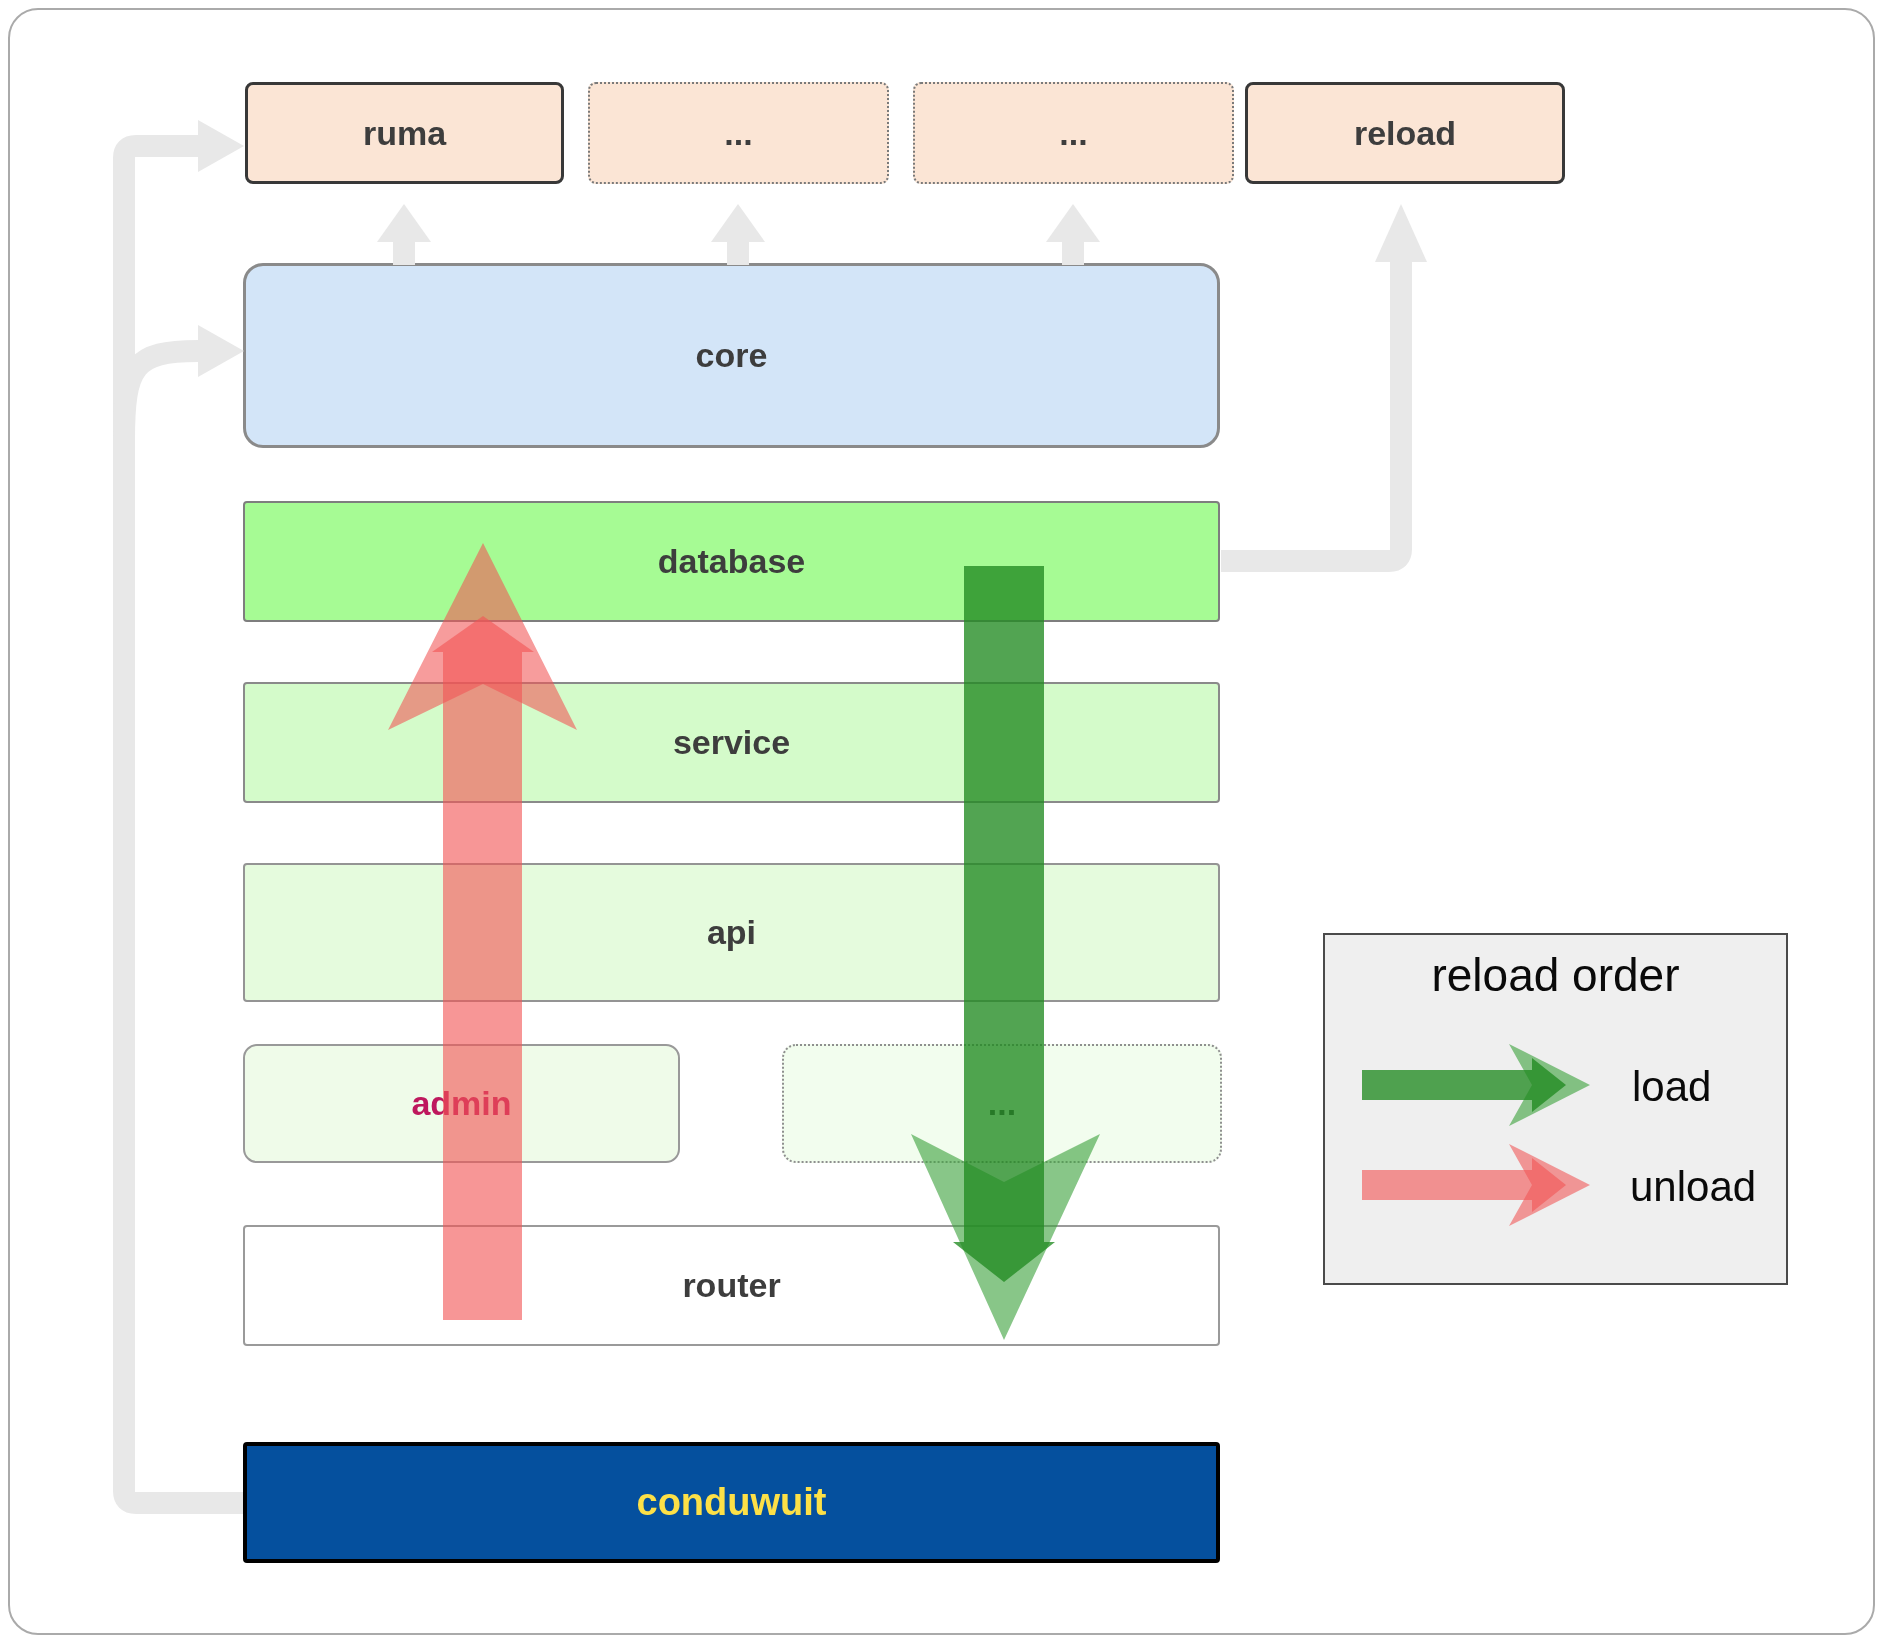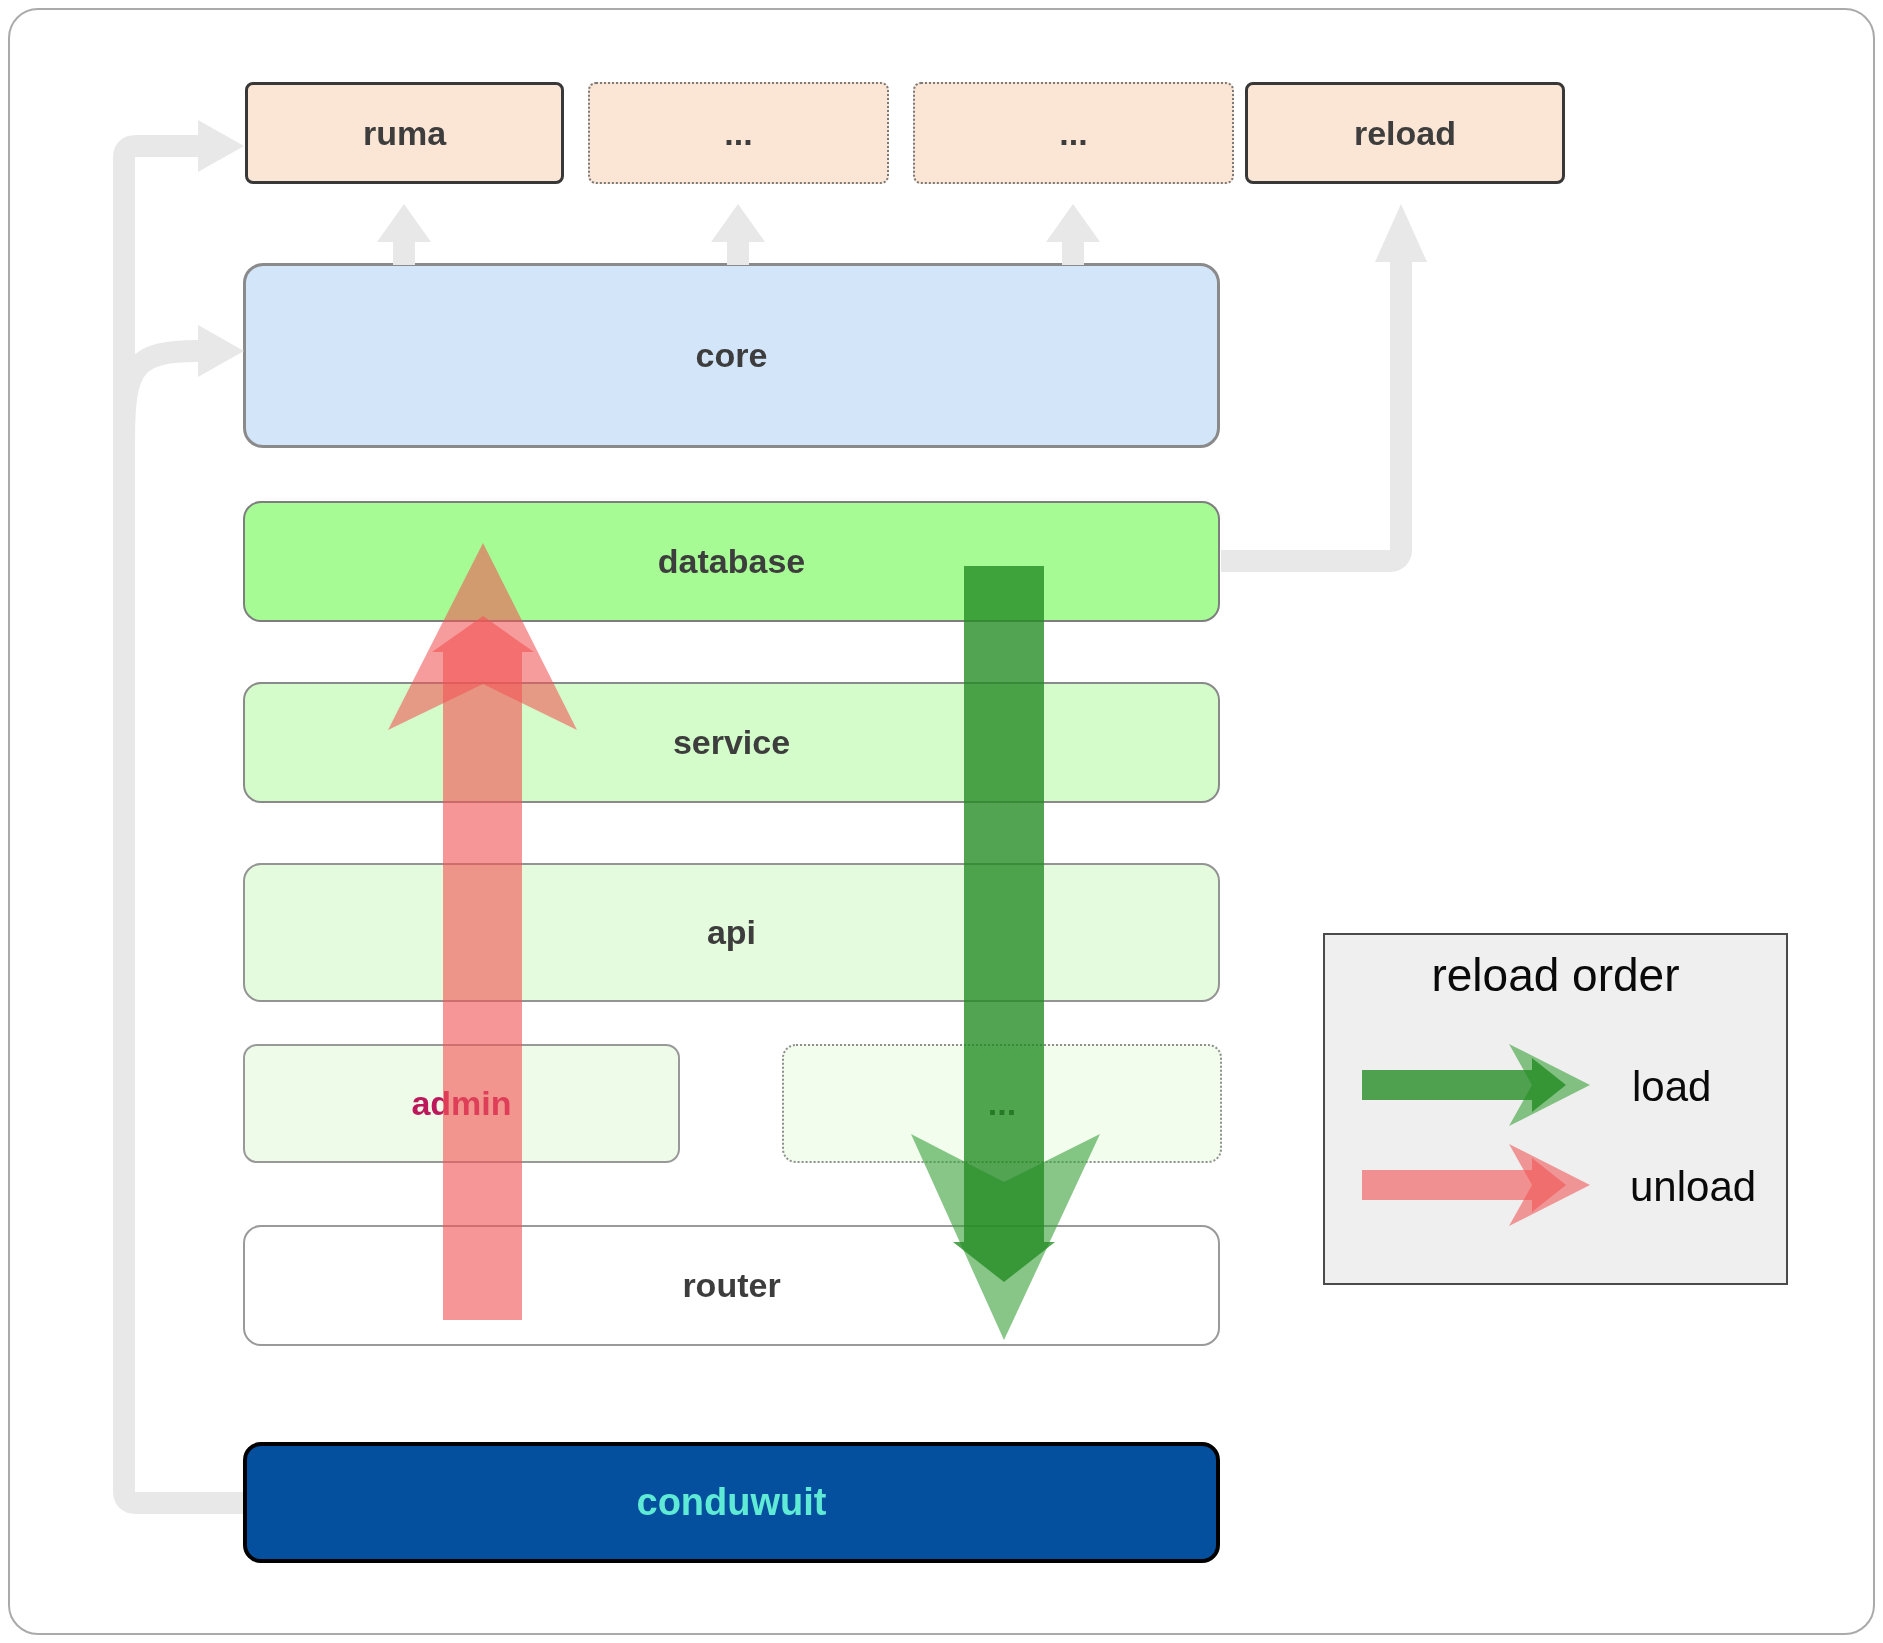--- a/index.html
+++ b/index.html
@@ -6,30 +6,30 @@
   body{font-family:"Liberation Sans", sans-serif;}
   #stage{position:relative;width:1883px;height:1643px;background:#ffffff;overflow:hidden;}
   .frame{position:absolute;left:8px;top:8px;right:8px;bottom:8px;border:2px solid #aaaaaa;border-radius:30px;}
   .box{position:absolute;display:flex;align-items:center;justify-content:center;
        font-size:34px;font-weight:600;color:#3d3d3d;box-sizing:border-box;}
   
   .tbox{top:82px;height:102px;background:#fbe5d5;border-radius:8px;}
   .tbox.solid{border:3px solid #383838;}
   .tbox.dotted{border:2px dotted #7a7a7a;}
   
-  .layer{left:243px;width:977px;border-radius:18px;}
+  .layer{left:243px;width:977px;border-radius:4px;}
   .core{top:263px;height:185px;background:#d3e5f8;border:3px solid #8a8a8a;border-radius:20px;}
   .database{top:501px;height:121px;background:#a6fb94;border:2px solid #7e7e7e;}
   .service{top:682px;height:121px;background:#d4fbca;border:2px solid #8a8a8a;}
   .api{top:863px;height:139px;background:#e5fbdd;border:2px solid #949494;}
   .adminrow{top:1044px;height:119px;}
   .admin{left:243px;width:437px;background:#effbe9;border:2px solid #999999;border-radius:14px;color:#be185d;}
   .adminmore{left:782px;width:440px;background:#f2fdee;border:2px dotted #8f8f8f;border-radius:14px;}
   .router{top:1225px;height:121px;background:#ffffff;border:2px solid #9a9a9a;}
-  .conduwuit{top:1442px;height:121px;background:#05509e;border:4px solid #000000;color:#5eead4;
+  .conduwuit{top:1442px;height:121px;background:#05509e;border:4px solid #000000;color:#fde047;
              font-size:38px;font-weight:700;}
   
   .legend{position:absolute;left:1323px;top:933px;width:465px;height:352px;background:#efefef;
           border:2px solid #4a4a4a;box-sizing:border-box;}
   .legend-title{position:absolute;left:0;right:0;top:13px;text-align:center;font-size:46px;color:#0a0a0a;}
   .legend-label{position:absolute;font-size:42px;color:#0a0a0a;}
   .legend-label.load{left:307px;top:128px;}
   .legend-label.unload{left:305px;top:228px;}
   svg.overlay{position:absolute;left:0;top:0;pointer-events:none;}
 </style>

